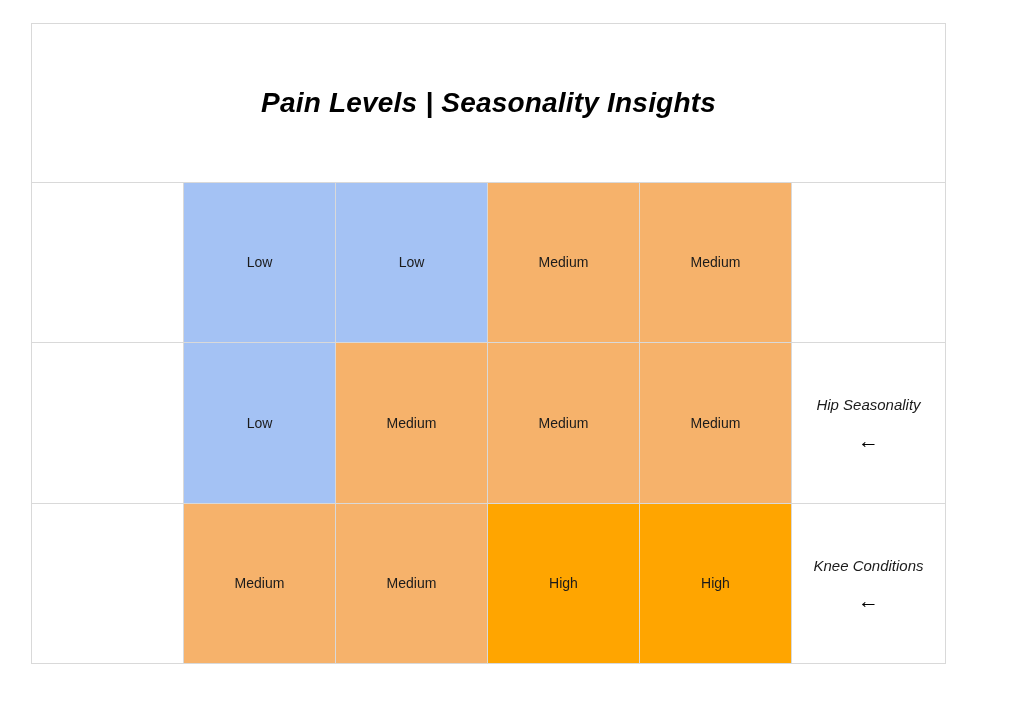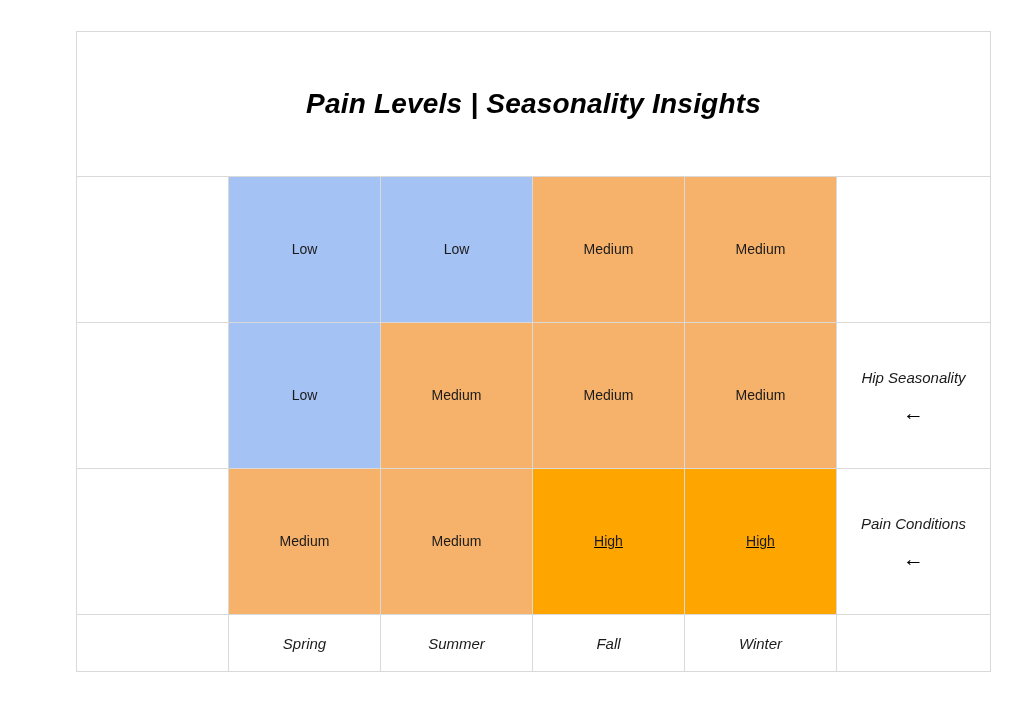--- a/index.html
+++ b/index.html
@@ -11,24 +11,23 @@
     overflow: hidden;
   }
   body {
     font-family: "Liberation Sans", sans-serif;
     -webkit-font-smoothing: antialiased;
   }
 
   #matrix-wrap {
     position: absolute;
     left: 31px;
-    top: 31px;
+    top: 23px;
     width: 914px;
     height: 654px;
-    margin-left: 45px;
   }
 
   table.matrix {
     border-collapse: collapse;
     table-layout: fixed;
     width: 914px;
     height: 641px;
     background: #ffffff;
   }
   table.matrix td {
@@ -60,21 +59,21 @@
   .cell-value {
     font-size: 14px;
     color: #1b1b1b;
     line-height: 1.2;
     display: block;
   }
 
   
   td.lv-low     { background: #a4c2f4 !important; }
   td.lv-medium  { background: #f6b26b !important; }
-  td.lv-high    { background: #ffa500 !important; text-decoration: underline; }
+  td.lv-high    { background: #ffa500 !important; }
   td.lv-extreme { background: #ff0000 !important; }
   td.lv-none    { background: #ffffff !important; }
 
   .season-label {
     font-size: 15px;
     font-style: italic;
     color: #1b1b1b;
     display: block;
   }
 
@@ -162,39 +161,23 @@
           <span class="cell-value">Medium</span>
         </td>
         <td class="lv-high">
           <span class="cell-value">High</span>
         </td>
         <td class="lv-high">
           <span class="cell-value">High</span>
         </td>
         <td class="lv-none">
           <div class="note">
-            <span class="note-text">Pain Conditions</span>
+            <span class="note-text">Knee Conditions</span>
             <span class="note-arrow">←</span>
           </div>
         </td>
       </tr>
 
 
-      <tr class="r-seasons">
-        <td class="lv-none"></td>
-        <td class="lv-none">
-          <span class="season-label">Spring</span>
-        </td>
-        <td class="lv-none">
-          <span class="season-label">Summer</span>
-        </td>
-        <td class="lv-none">
-          <span class="season-label">Fall</span>
-        </td>
-        <td class="lv-none">
-          <span class="season-label">Winter</span>
-        </td>
-        <td class="lv-none"></td>
-      </tr>
 
     </tbody>
   </table>
 </div>
 
 </body></html>

